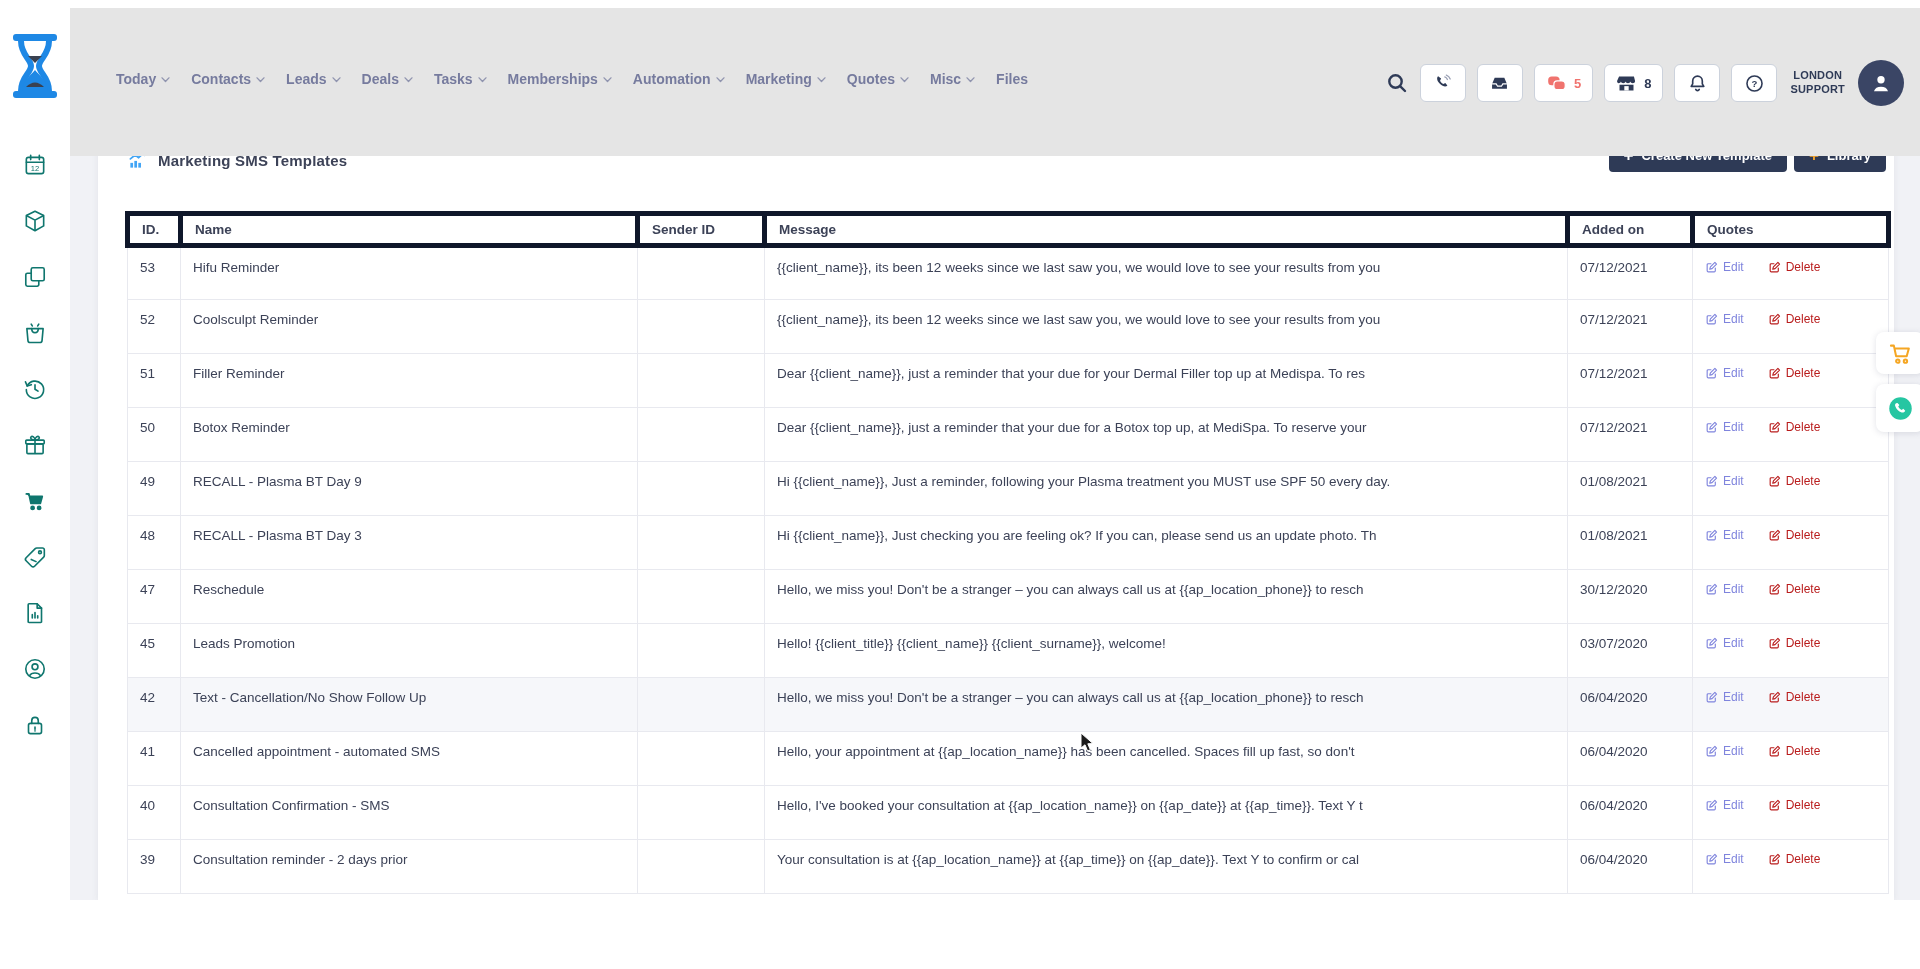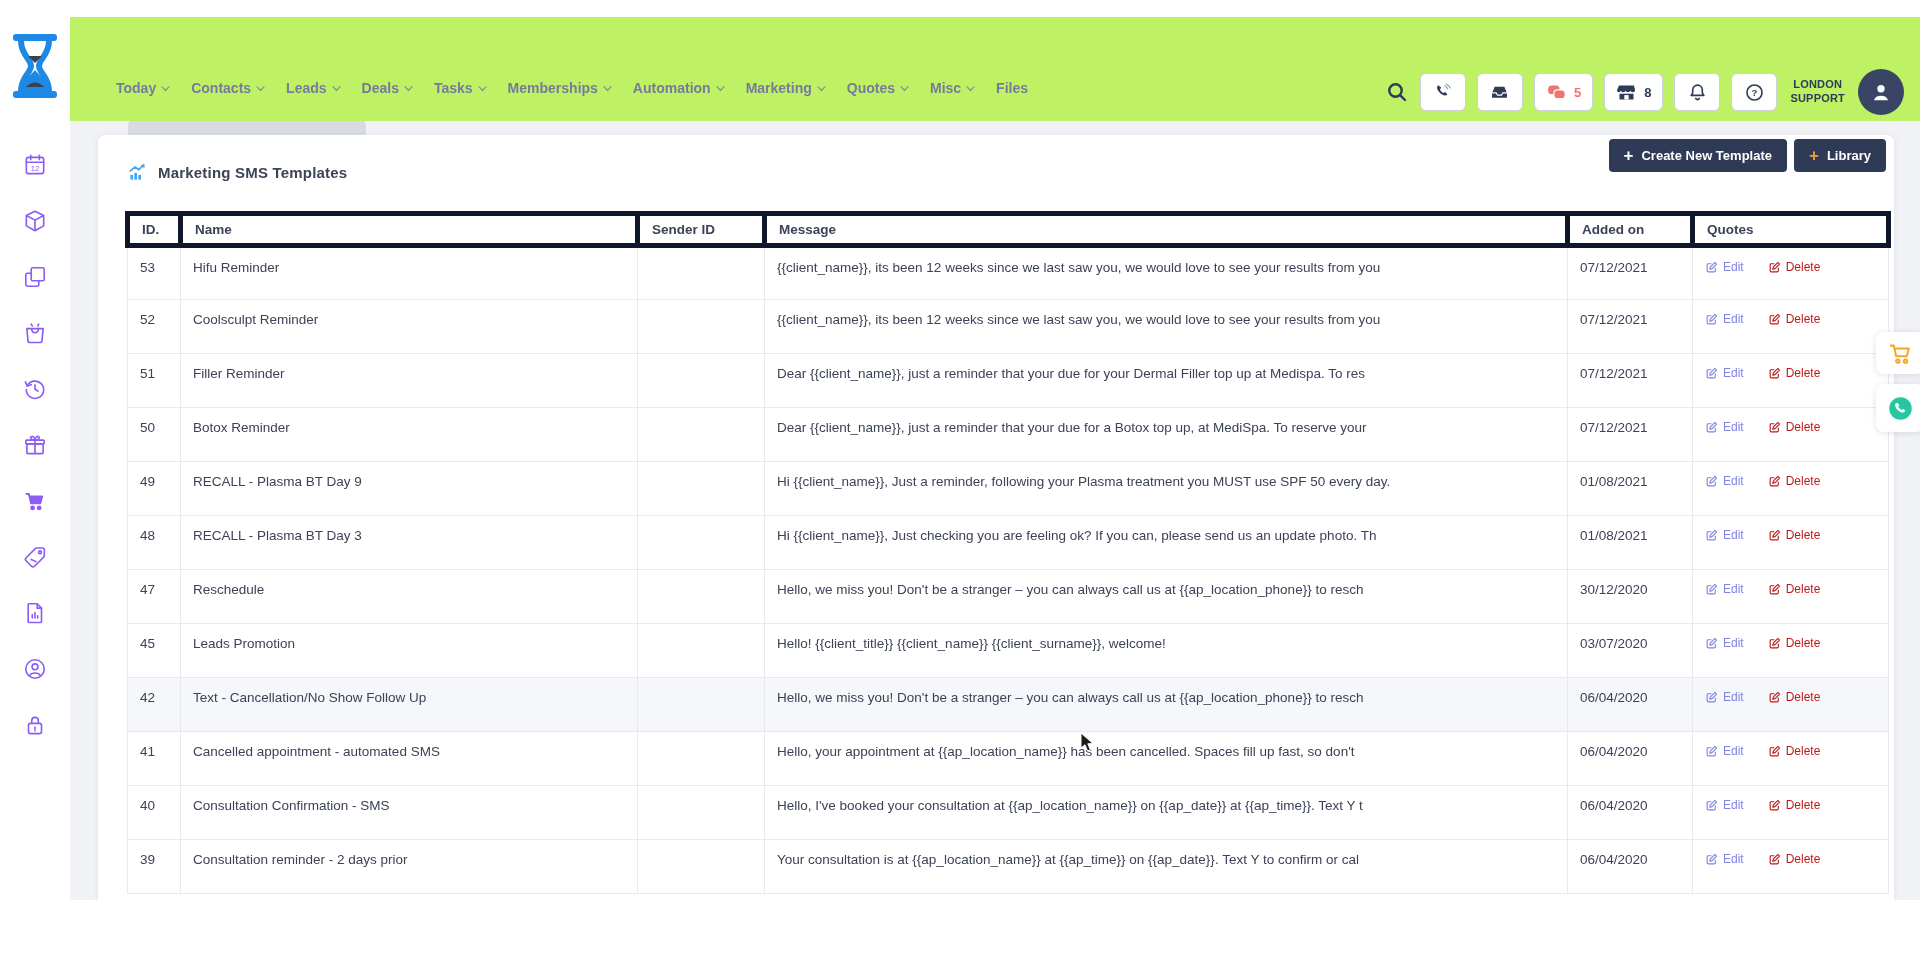--- a/index.html
+++ b/index.html
@@ -4,25 +4,25 @@
 <style>
   * { box-sizing: border-box; margin: 0; padding: 0; }
   html,body { width:1920px; height:969px; overflow:hidden; background:#fff;
     font-family:"Liberation Sans", sans-serif; }
   body { position:relative; }
 
   
   .sidebar { position:absolute; left:0; top:0; width:70px; height:969px; background:#fff; z-index:20; }
   .logo { position:absolute; left:12px; top:34px; width:46px; height:64px; }
   .side-items { position:absolute; left:0; top:152px; width:70px; display:flex; flex-direction:column; gap:30px; align-items:center; }
-  .side-item { width:26px; height:26px; color:#8b5cf6; cursor:pointer; }
+  .side-item { width:26px; height:26px; color:#0f766e; cursor:pointer; }
   .side-item svg { width:26px; height:26px; display:block; }
 
   
-  .topbar { position:absolute; left:70px; top:17px; width:1850px; height:104px; background:#bef264; z-index:15; }
+  .topbar { position:absolute; left:70px; top:8px; width:1850px; height:148px; background:#e5e5e5; z-index:15; }
   .nav { position:absolute; left:46px; top:63px; display:flex; gap:21px; align-items:center; }
   .nav-item { display:flex; align-items:center; gap:5px; color:#767b9e; font-size:14px; font-weight:600; cursor:pointer; white-space:nowrap; }
   .nav-item svg.chev { width:9px; height:6px; opacity:.75; margin-top:2px; }
 
   .top-actions { position:absolute; right:16px; top:52px; display:flex; align-items:center; gap:11px; }
   .search-btn { width:24px; height:24px; color:#2e3a56; cursor:pointer; }
   .icon-box { height:38px; min-width:46px; padding:0 11px; border:1px solid #ccd2dc; border-radius:6px;
     background:#fff; display:flex; align-items:center; justify-content:center; gap:7px; cursor:pointer; }
   .icon-box svg { width:21px; height:21px; }
   .badge-red { color:#f0736e; font-size:13px; font-weight:bold; }
@@ -30,21 +30,21 @@
   .user-name { color:#2e3a56; font-size:11px; font-weight:bold; line-height:1.25; text-align:center; letter-spacing:.2px; margin:0 2px; }
   .avatar { width:46px; height:46px; border-radius:50%; background:#3a4565; display:flex; align-items:center; justify-content:center; cursor:pointer; }
   .avatar svg { width:26px; height:26px; }
 
   
   .content { position:absolute; left:70px; top:118px; width:1850px; height:782px; background:#f1f2f6; overflow:hidden; }
   .tab-ghost { position:absolute; left:58px; top:0; width:238px; height:17px; background:#d9dbe2; border-radius:8px 8px 0 0; }
   .card { position:absolute; left:28px; top:17px; width:1796px; height:765px; background:#fff;
     border-radius:8px 8px 0 0; box-shadow:0 1px 7px rgba(90,95,120,.10); }
 
-  .page-title { position:absolute; left:30px; top:28px; display:flex; align-items:center; gap:11px; }
+  .page-title { position:absolute; left:30px; top:16px; display:flex; align-items:center; gap:11px; }
   .page-title svg { width:19px; height:19px; }
   .page-title .t { font-size:15px; font-weight:bold; color:#3d4358; letter-spacing:.2px; }
 
   .hdr-buttons { position:absolute; right:8px; top:4px; display:flex; gap:7px; }
   .btn { height:33px; background:#2e3a56; border:none; border-radius:4px; color:#fff; font-size:13px; font-weight:600;
     font-family:"Liberation Sans",sans-serif; display:flex; align-items:center; gap:8px; padding:0 15px; cursor:pointer; }
   .btn .plus { font-size:17px; font-weight:bold; line-height:1; }
   .btn.library .plus { color:#f2a32c; }
 
   

